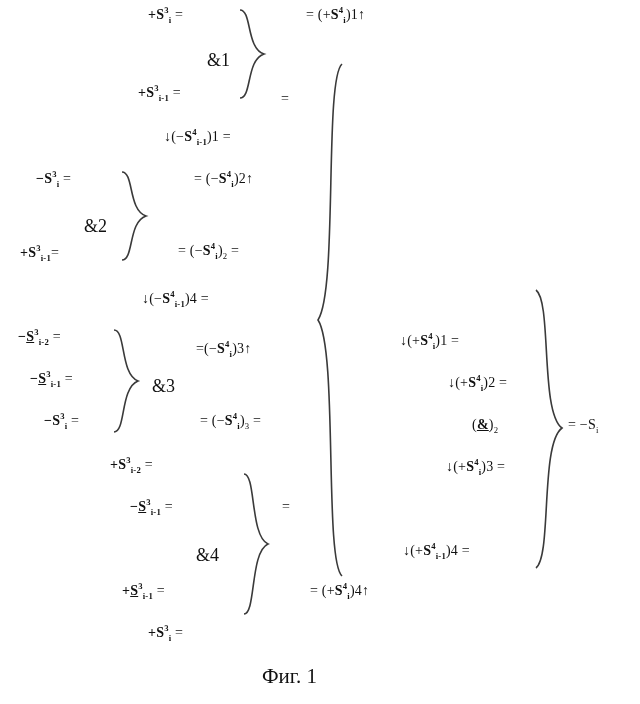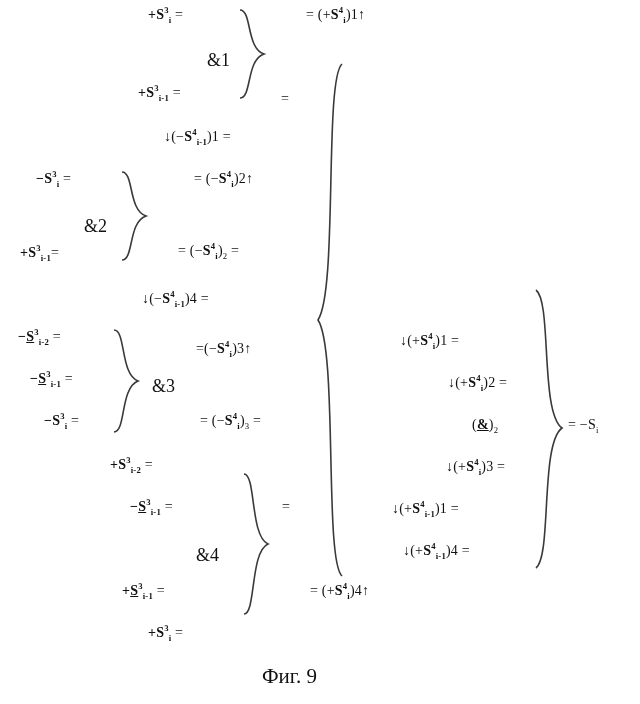--- a/index.html
+++ b/index.html
@@ -161,30 +161,27 @@
   </div>
   <div class="expr" style="left:416px; top:376px;margin-left:32px;">
     ↓(+<span class="b">S</span><sup class="b">4</sup><sub class="b">i</sub>)2 =
   </div>
   <div class="expr" style="left:472px; top:418px;">
     (<span class="b u">&amp;</span>)<sub>2</sub>
   </div>
   <div class="expr" style="left:400px; top:460px;margin-left:46px;">
     ↓(+<span class="b">S</span><sup class="b">4</sup><sub class="b">i</sub>)3 =
   </div>
-  <div class="expr" style="left:392px; top:502px;">
-    ↓(+<span class="b">S</span><sup class="b">4</sup><sub class="b">i-1</sub>)1 =
-  </div>
   <div class="expr" style="left:392px; top:544px;margin-left:11px;">
     ↓(+<span class="b">S</span><sup class="b">4</sup><sub class="b">i-1</sub>)4 =
   </div>
 
   <svg class="svgbrace" style="left:530px; top:286px;" width="38" height="286" viewBox="0 0 38 286">
     <path d="M6 4 C22 16, 10 126, 32 142 C10 158, 22 270, 6 282"></path>
   </svg>
 
   <div class="expr" style="left:568px; top:418px;">
     = −S<sub>i</sub>
   </div>
 
-  <div class="caption" style="left:262px; top:664px;">Фиг. 9</div>
+  <div class="caption" style="left:262px; top:664px;">Фиг. 1</div>
 
 </div>
 
 </body></html>

